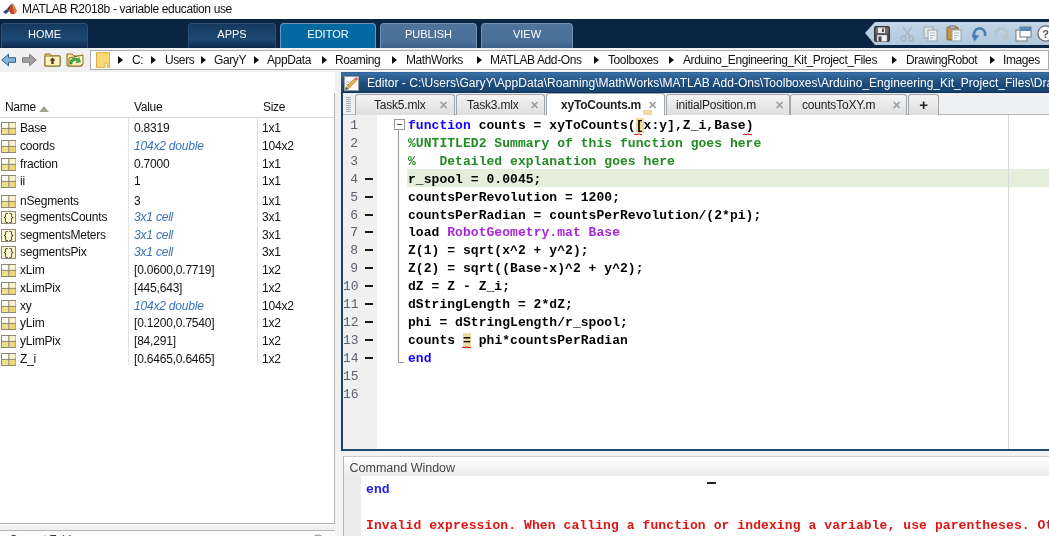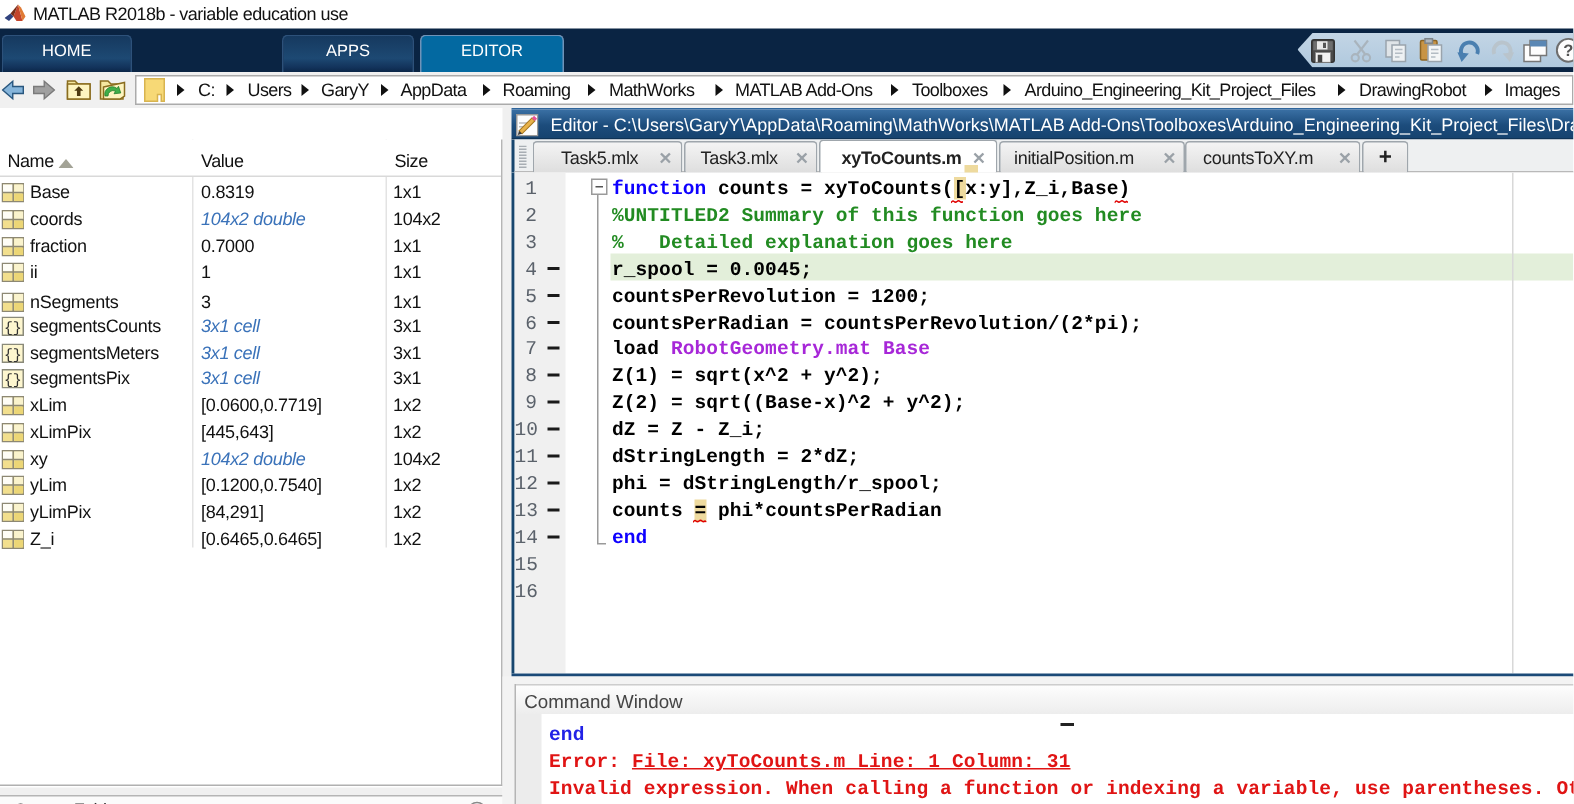--- a/index.html
+++ b/index.html
@@ -116,20 +116,22 @@
       <polygon points="4,7 9,1 6,9" fill="#762d18"></polygon>
       <polygon points="9,1 12,12 14,9 11,3" fill="#e07a35"></polygon>
     </svg>
     <span id="titletext" class="abs">MATLAB R2018b - variable education use</span>
   </div>
 
   <div id="ribbon" class="abs">
     <div class="rtab dark" style="left:1px;width:87px;">HOME</div>
     <div class="rtab dark" style="left:188px;width:88px;">APPS</div>
     <div class="rtab lite" style="left:280px;width:96px;background:#0369a1;">EDITOR</div>
+    <div class="rtab lite" style="left:380px;width:97px;">PUBLISH</div>
+    <div class="rtab lite" style="left:481px;width:92px;">VIEW</div>
     <div id="qstrip">
       <svg width="16" height="16" viewBox="0 0 16 16" style="position:absolute;left:9px;top:4px">
         <rect x="0.5" y="0.5" width="15" height="15" rx="1.5" fill="#4a4a4a" stroke="#333"></rect>
         <rect x="1.5" y="1.5" width="13" height="6" fill="#6e6e6e"></rect>
         <rect x="4" y="1.5" width="7" height="5.5" fill="#e8e8e8"></rect>
         <rect x="8" y="2.5" width="2" height="3.5" fill="#555"></rect>
         <rect x="3" y="9" width="10" height="6.5" fill="#f2f2f2" stroke="#888" stroke-width="0.5"></rect>
         <rect x="4.5" y="10.5" width="3" height="5" fill="#444"></rect>
       </svg>
       <svg width="15" height="16" viewBox="0 0 15 16" style="position:absolute;left:35px;top:4px">
@@ -545,18 +547,17 @@
   </div>
 
   <div id="cmdwin" class="abs">
     <div id="cmdhead">
         <span>Command Window</span>
       </div>
     <div id="cmdcontent"></div>
     <div id="cmdborder"></div>
     <div id="cmdstrip"></div>
     <div class="cmdl cblue" style="top:31px;">end</div>
-    <div class="cmdl cred" style="top:49px;">Error: <span style="text-decoration:underline;">File: xyToCounts.m Line: 1 Column: 31</span></div>
     <div class="cmdl cred" style="top:67px;">Invalid expression. When calling a function or indexing a variable, use parentheses. Ot</div>
     <div style="position:absolute;left:372px;top:31px;width:9px;height:2px;background:#222;"></div>
   </div>
 
 </div>
 
 </body></html>

